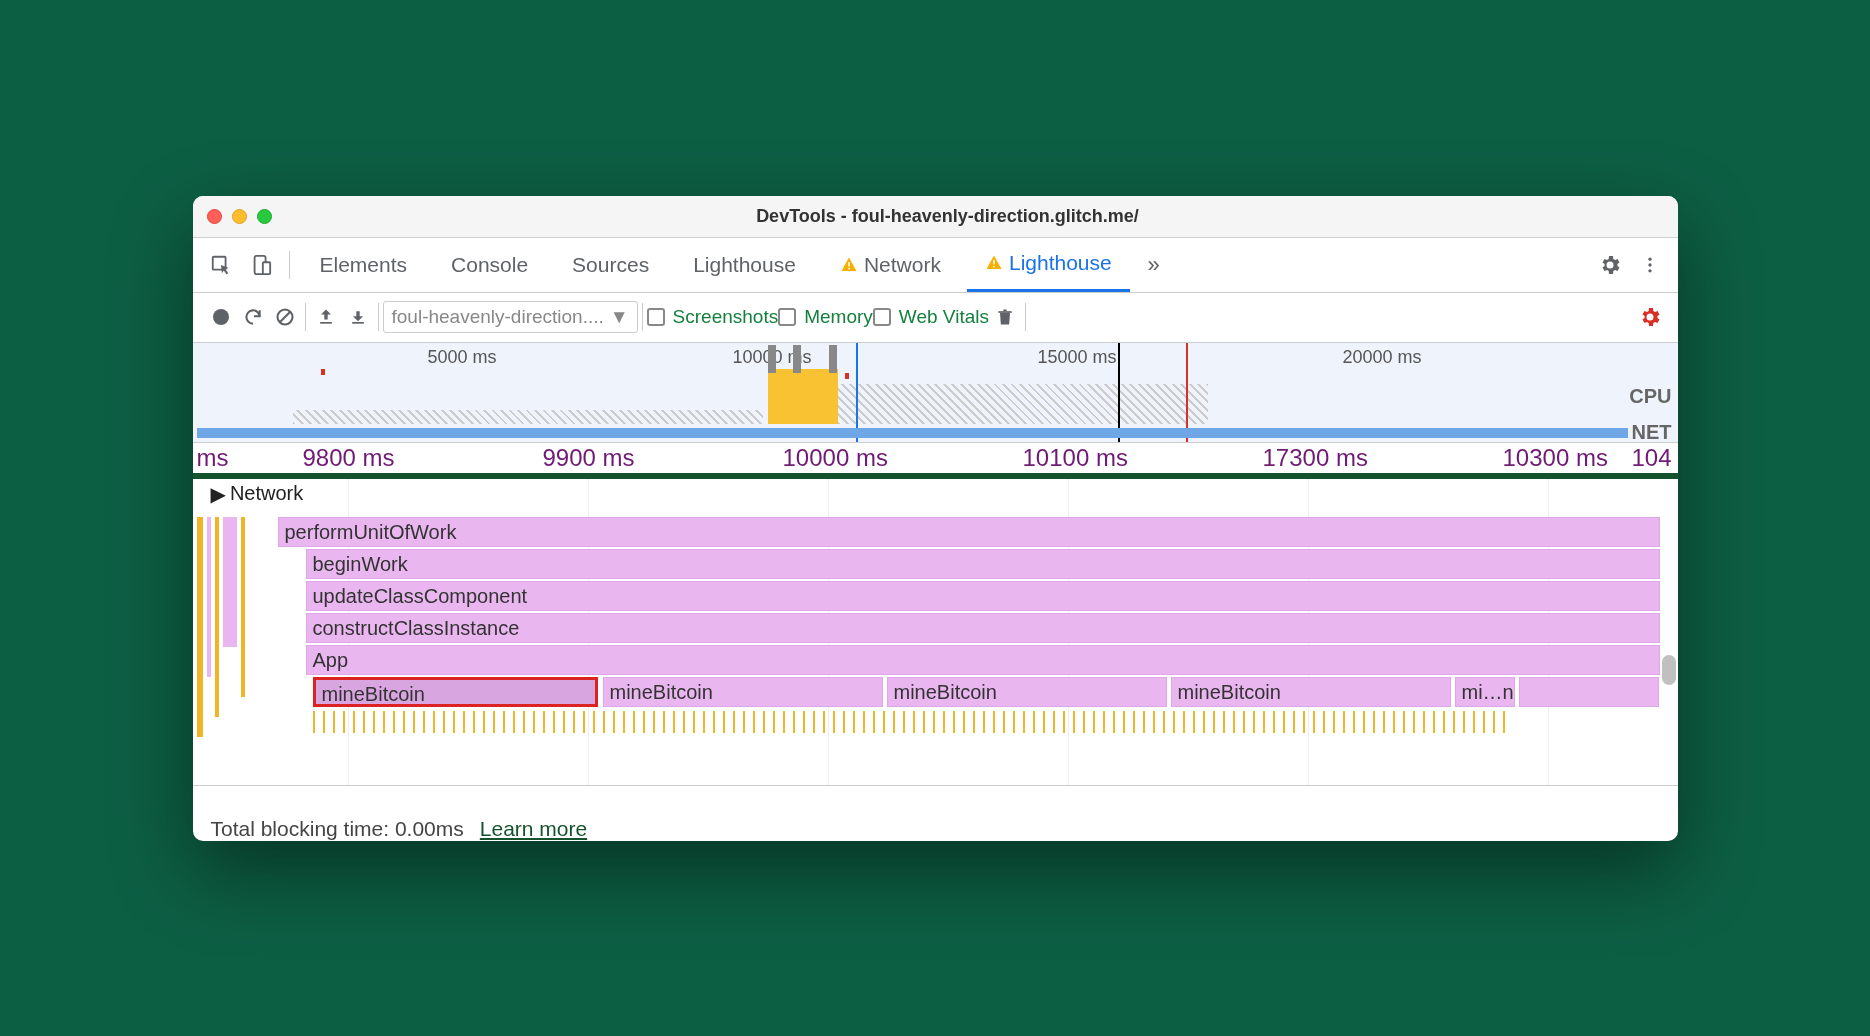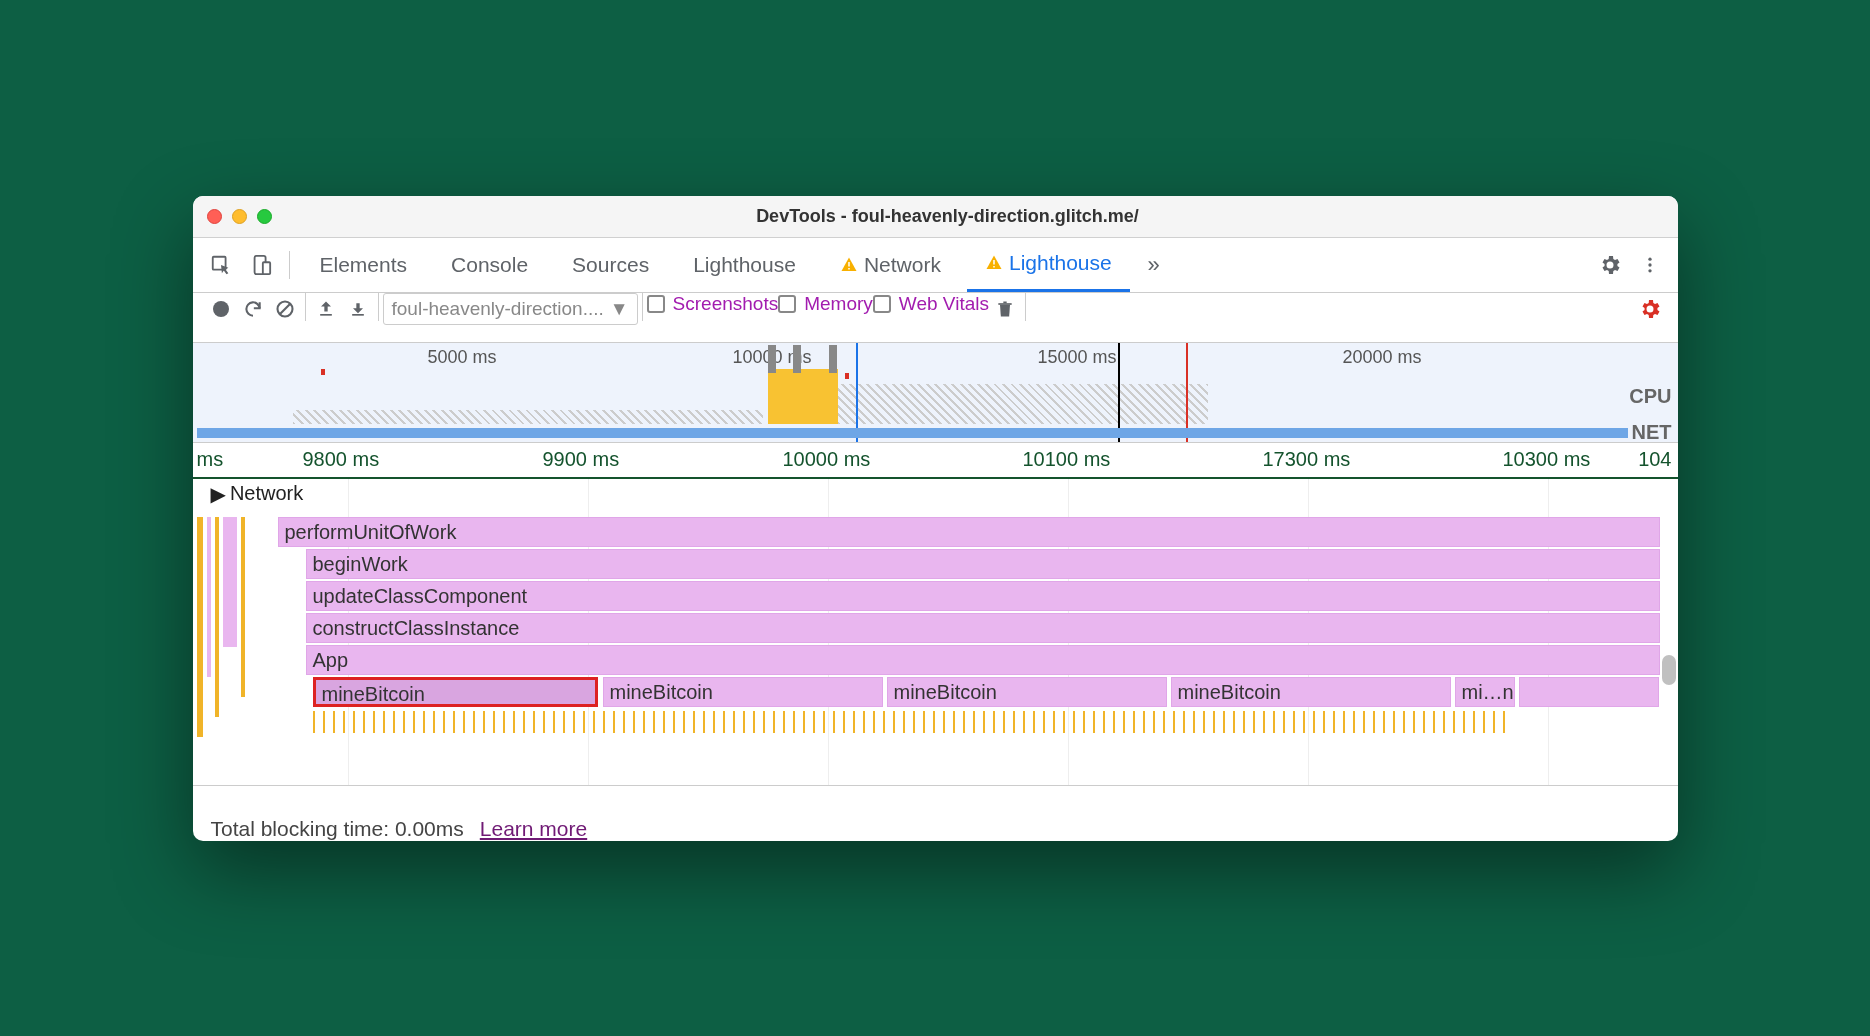--- a/index.html
+++ b/index.html
@@ -18,57 +18,57 @@
 
 .tabs { display: flex; align-items: center; height: 55px; padding: 0 12px; gap: 8px; border-bottom: 1px solid #ccc; }
 .icon-btn { width: 32px; height: 32px; display: flex; align-items: center; justify-content: center; color: #5f6368; cursor: pointer; }
 .tab { font-size: 21px; color: #5f6368; padding: 0 18px; height: 100%; display: flex; align-items: center; cursor: pointer; gap: 6px; }
 .tab.active { color: #1a73e8; border-bottom: 3px solid #1a73e8; }
 .sep { width: 1px; height: 28px; background: #ccc; margin: 0 4px; }
 .spacer { flex: 1; }
 .warn-icon { width: 18px; height: 18px; }
 
 
-.toolbar { display: flex; align-items: flex-start; height: 50px; padding: 0 12px; gap: 0; border-bottom: 1px solid #ccc; }
+.toolbar { display: flex; align-items: center; height: 50px; padding: 0 12px; gap: 0; border-bottom: 1px solid #ccc; }
 .toolbar .sel { font-size: 19px; color: #888; display: flex; align-items: center; gap: 6px; border: 1px solid #ccc; border-radius: 3px; padding: 4px 8px; }
-.chk { display: flex; align-items: center; gap: 8px; font-size: 19px; color: #a21caf; }
+.chk { display: flex; align-items: center; gap: 8px; font-size: 19px; color: #15803d; }
 .chk-box { width: 18px; height: 18px; border: 2px solid #888; border-radius: 3px; }
 
 
 .overview { height: 100px; background: #eef3fc; position: relative; border-bottom: 1px solid #ccc; }
 .time-labels { position: absolute; top: 4px; left: 0; right: 0; display: flex; font-size: 18px; color: #555; }
 .time-labels span { position: absolute; }
 .cpu-label, .net-label { position: absolute; right: 6px; font-size: 20px; font-weight: 700; color: #666; }
 .cpu-label { top: 42px; }
 .net-label { top: 78px; }
 .netbar { position: absolute; bottom: 4px; left: 4px; right: 50px; height: 10px; background: #6ea6e6; }
 .cpu-activity { position: absolute; bottom: 18px; left: 0; right: 50px; height: 40px; }
 .cpu-yellow { position: absolute; bottom: 0; background: #f8c232; }
 .hatch { position: absolute; bottom: 0; background: repeating-linear-gradient(45deg, #ccc, #ccc 2px, #eef3fc 2px, #eef3fc 6px); }
 .vline { position: absolute; top: 0; bottom: 0; width: 2px; }
 
 
-.ruler { height: 36px; display: flex; align-items: center; font-size: 20px; color: #14532d; position: relative; border-bottom: 2px solid #14532d; }
+.ruler { height: 36px; display: flex; align-items: center; font-size: 24px; color: #701a75; position: relative; border-bottom: 6px solid #14532d; }
 .ruler span { position: absolute; }
 
 
 .flame { position: relative; height: 306px; background: #fff; }
 .network-row { position: absolute; top: 0; left: 10px; font-size: 20px; color: #222; display: flex; align-items: center; gap: 4px; background: #fff; padding: 3px 8px; }
 .bars { position: absolute; left: 0; right: 18px; }
 .bar { position: absolute; height: 30px; background: #e9b6ef; border: 1px solid #e0a6e8; font-size: 20px; color: #333; padding-left: 6px; line-height: 28px; white-space: nowrap; overflow: hidden; }
 .bar.sel { border: 3px solid #d22; background: #d9a5e0; }
 .tiny { position: absolute; background: #f0b429; width: 3px; }
 .tick-row { position: absolute; left: 120px; right: 18px; height: 26px; top: 232px; display: flex; }
 .tick-row div { width: 10px; height: 22px; border-left: 2px solid #f0b429; }
 .grid-v { position: absolute; top: 0; bottom: 0; width: 1px; background: #eee; }
 .scroll-thumb { position: absolute; right: 2px; top: 176px; width: 14px; height: 30px; background: #c0c0c0; border-radius: 7px; }
 
 
 .footer { height: 56px; border-top: 1px solid #ccc; display: flex; align-items: flex-end; padding: 0 18px; font-size: 21px; color: #444; gap: 16px; }
-.footer a { color: #701a75; text-decoration: underline; }
+.footer a { color: #14532d; text-decoration: underline; }
 </style>
 </head>
 <body>
 
 <div class="window">
 
   <div class="titlebar">
     <div class="traffic">
       <div class="dot red"></div>
       <div class="dot yellow"></div>

